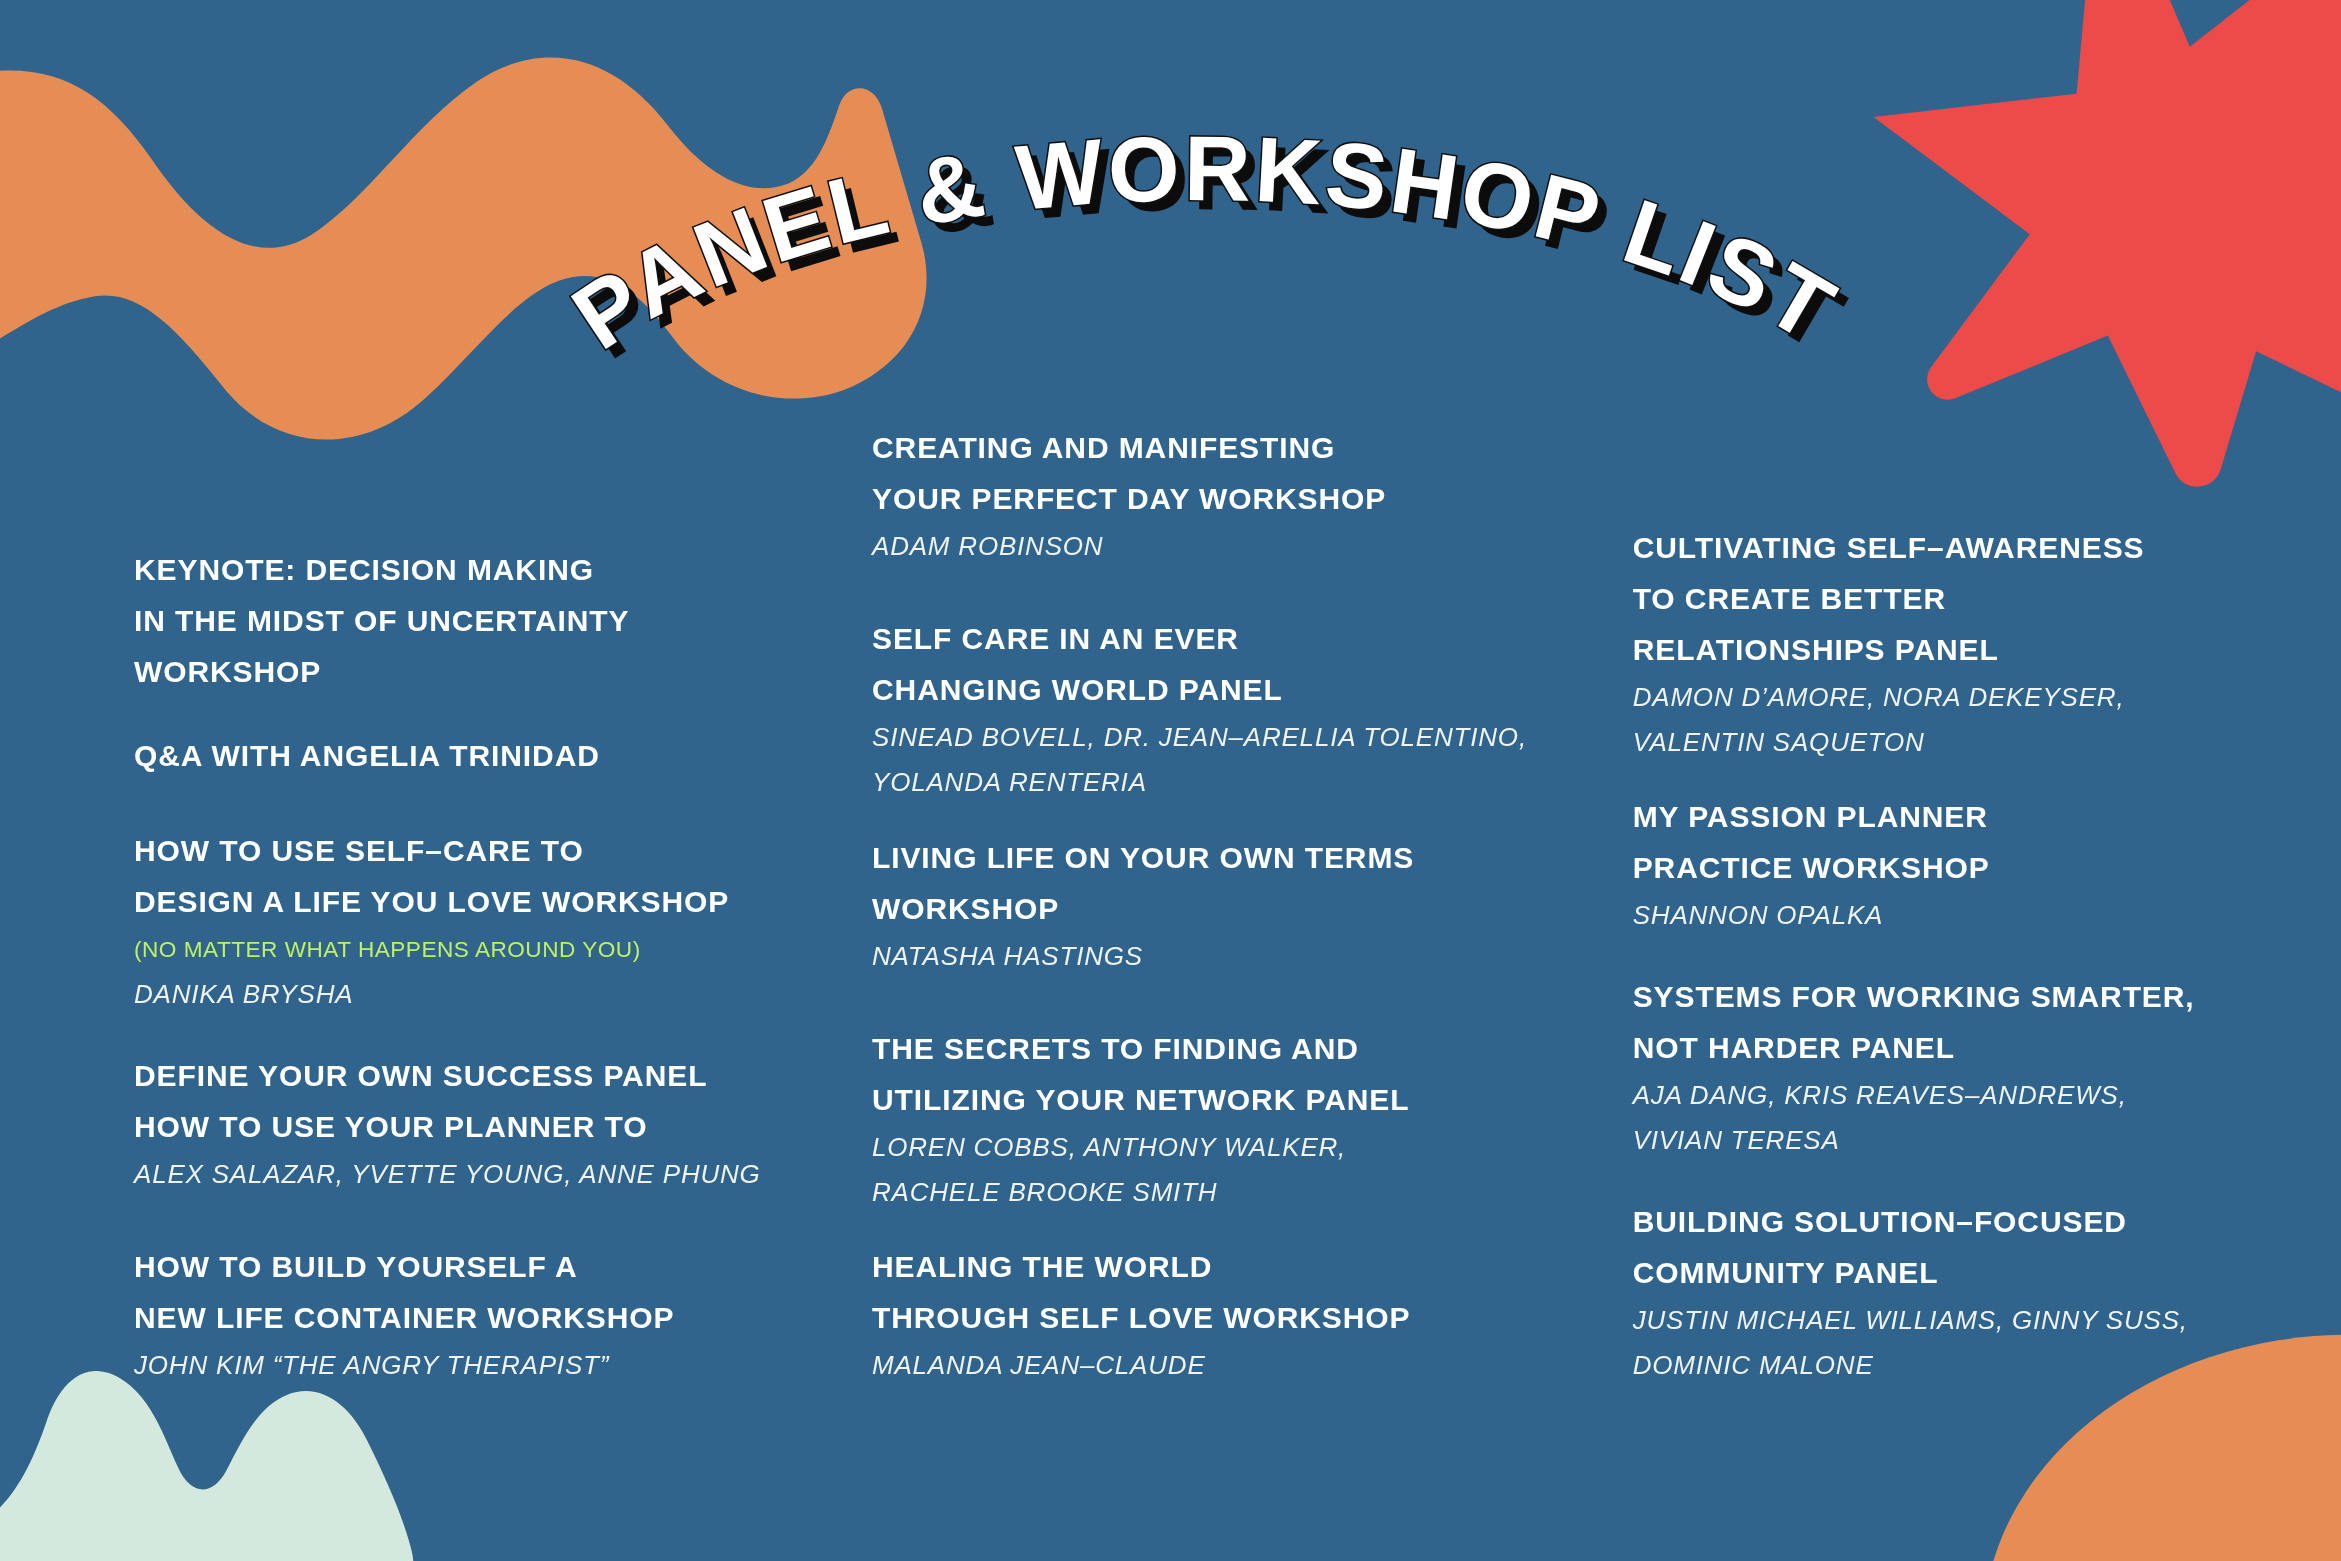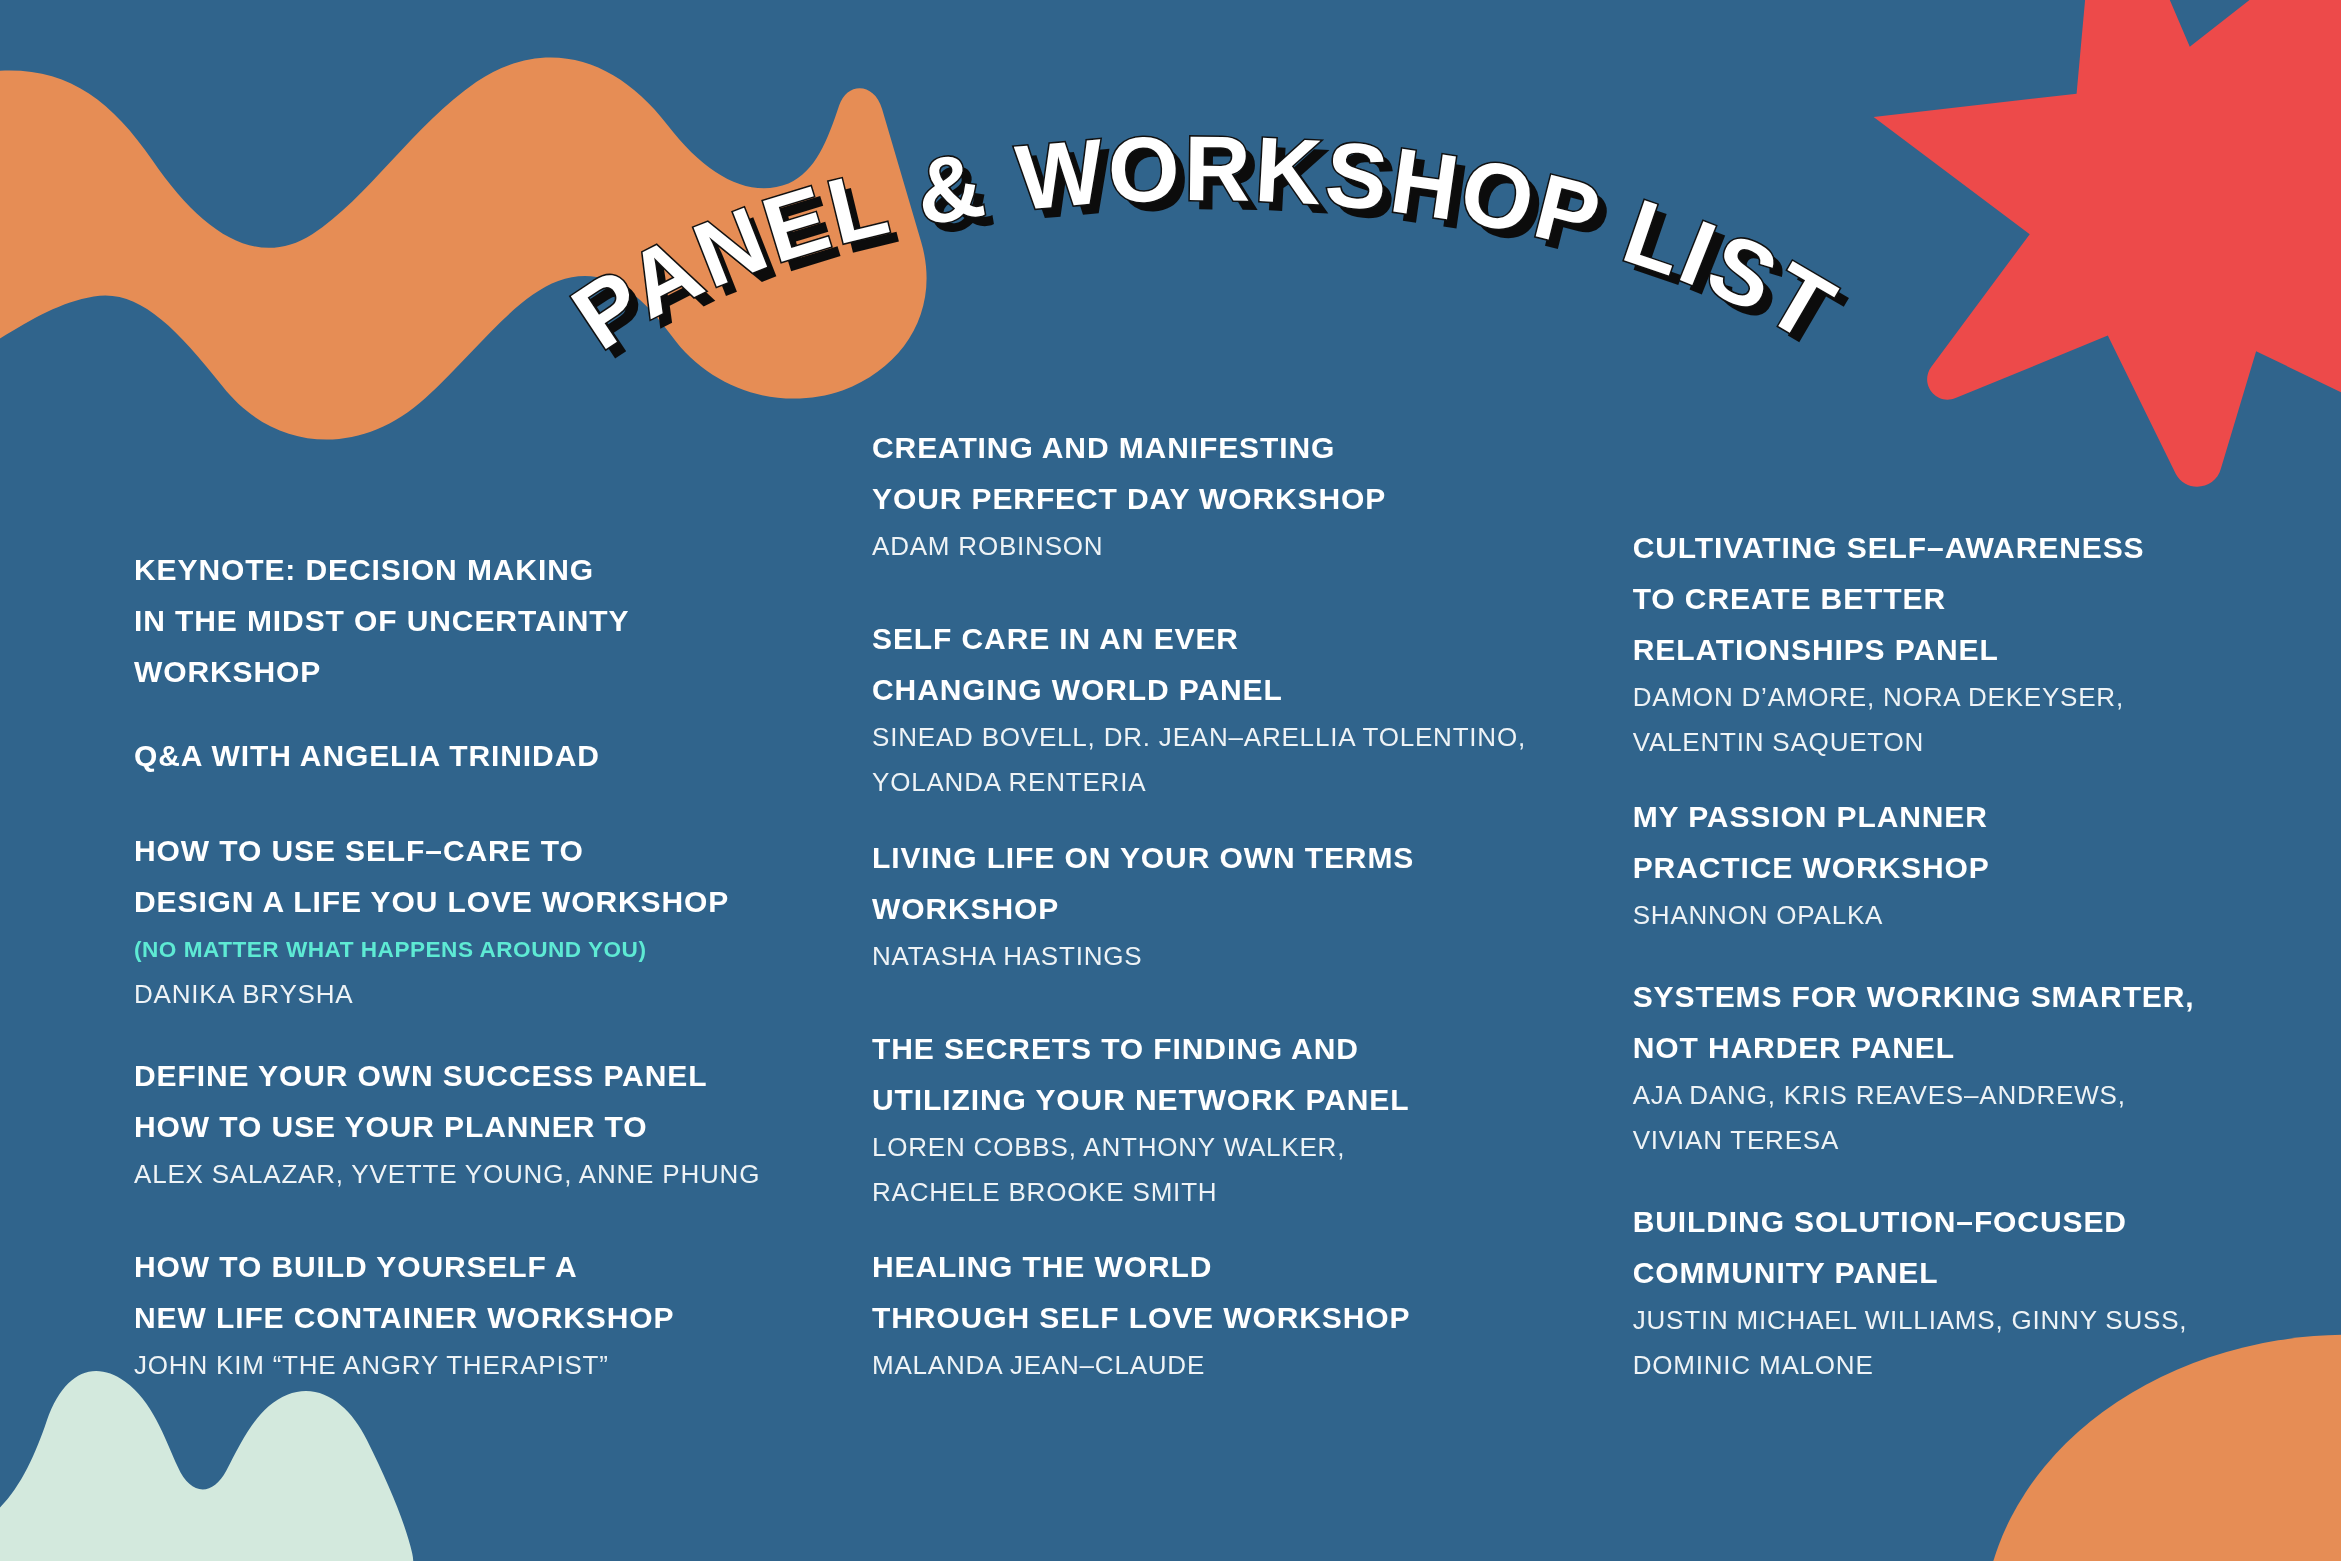--- a/index.html
+++ b/index.html
@@ -62,30 +62,31 @@
   .etitle{
     font-weight:700;
     font-size:30px;
     line-height:51px;
     letter-spacing:0.9px;
     color:#ffffff;
     text-transform:uppercase;
     white-space:nowrap;
   }
   .esub{
-    font-weight:700;
+    font-weight:400;
     font-size:22.6px;
     line-height:45px;
     letter-spacing:0.5px;
-    color:#5eead4;
+    color:#bef264;
     text-transform:uppercase;
     white-space:nowrap;
   }
   .espeaker{
     font-weight:400;
+    font-style:italic;
     font-size:26px;
     line-height:45px;
     letter-spacing:0.8px;
     color:#eef3f6;
     text-transform:uppercase;
     white-space:nowrap;
   }
   .tight{margin-bottom:26.5px;}
   .gap-lg{margin-bottom:44px;}
 </style>

